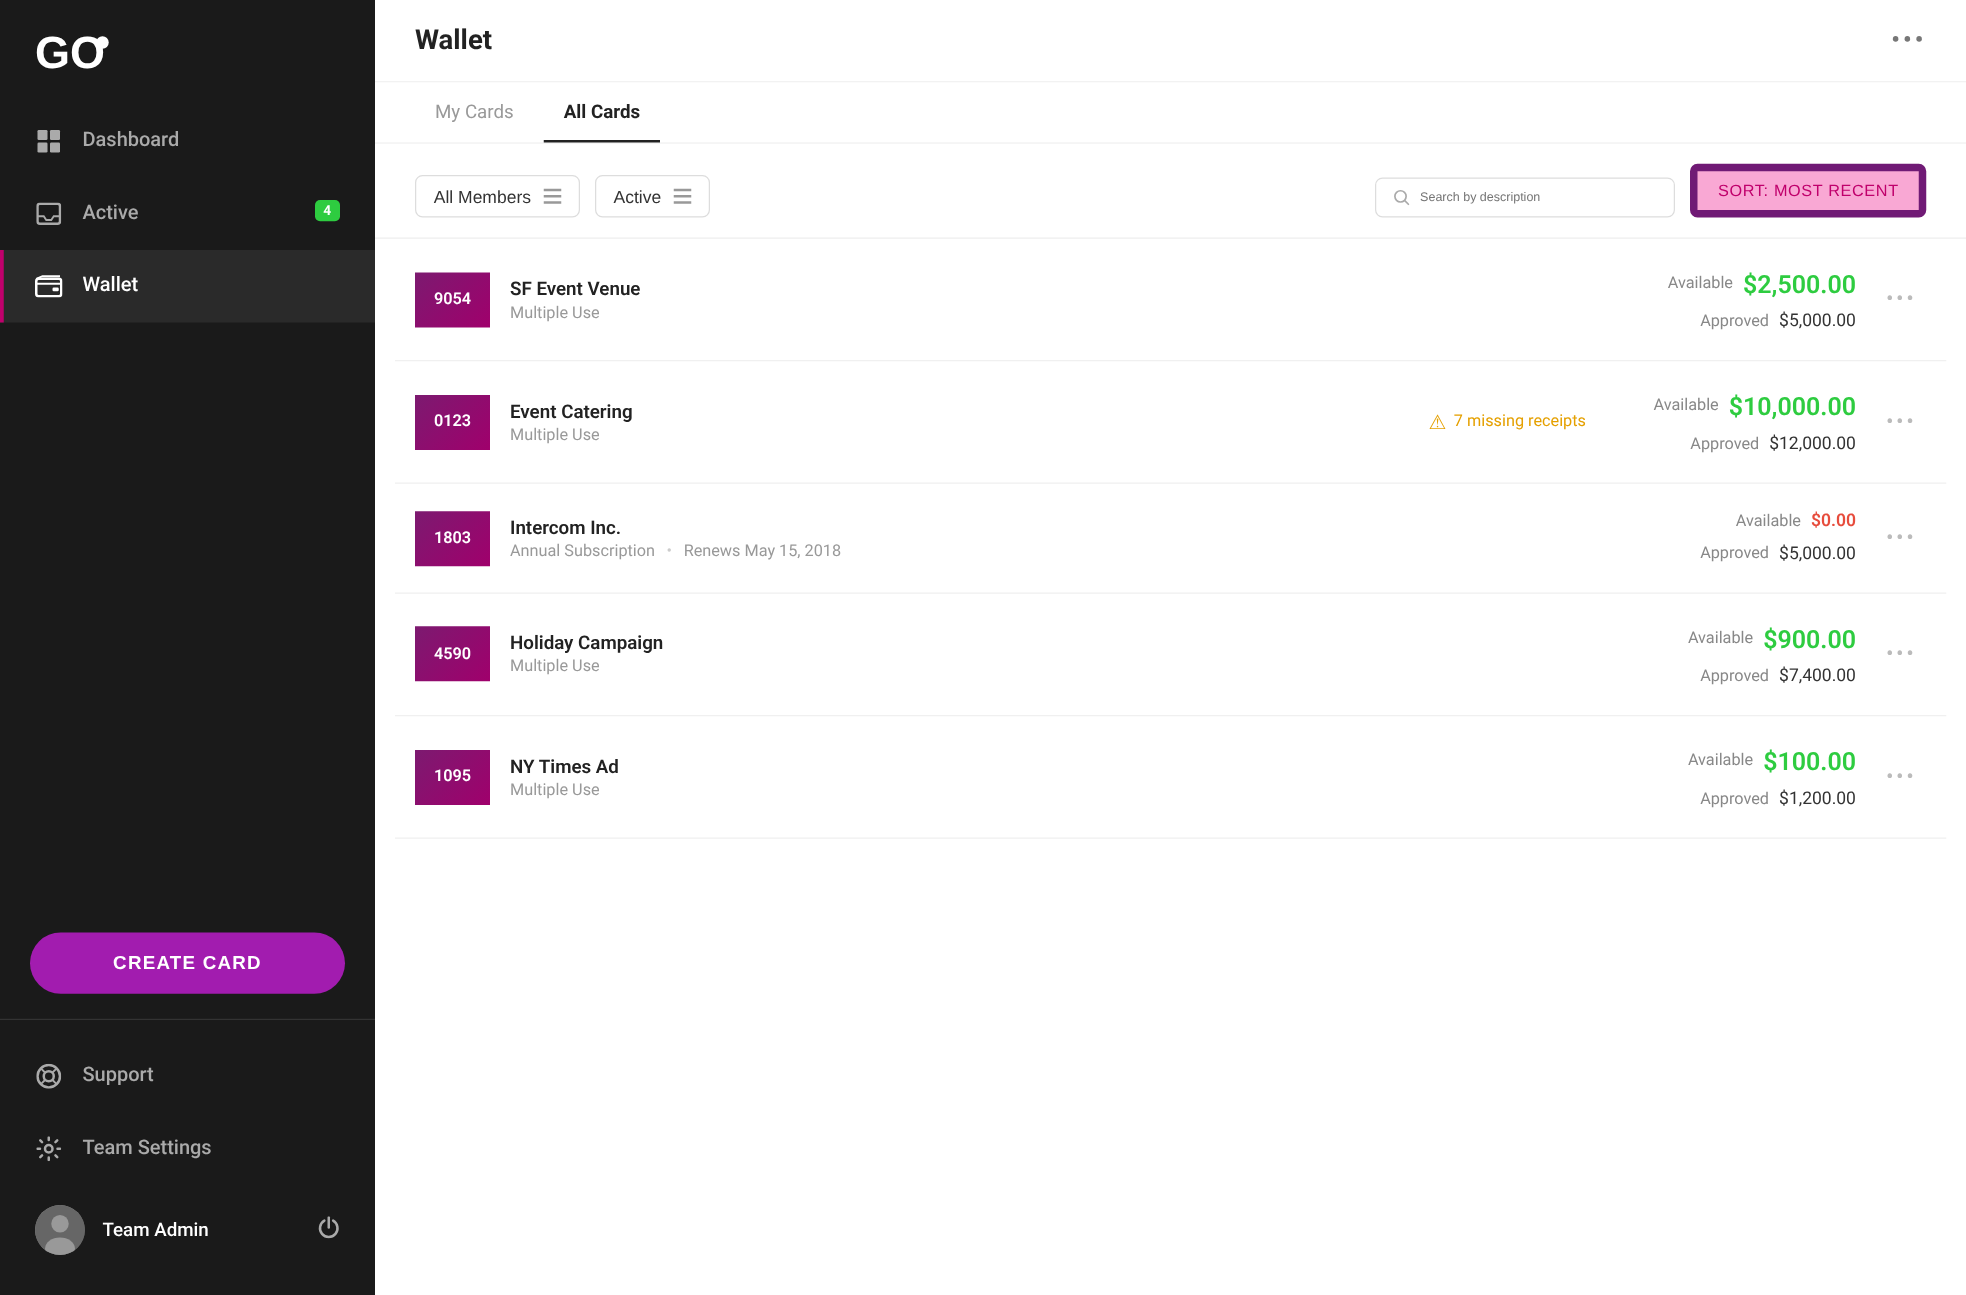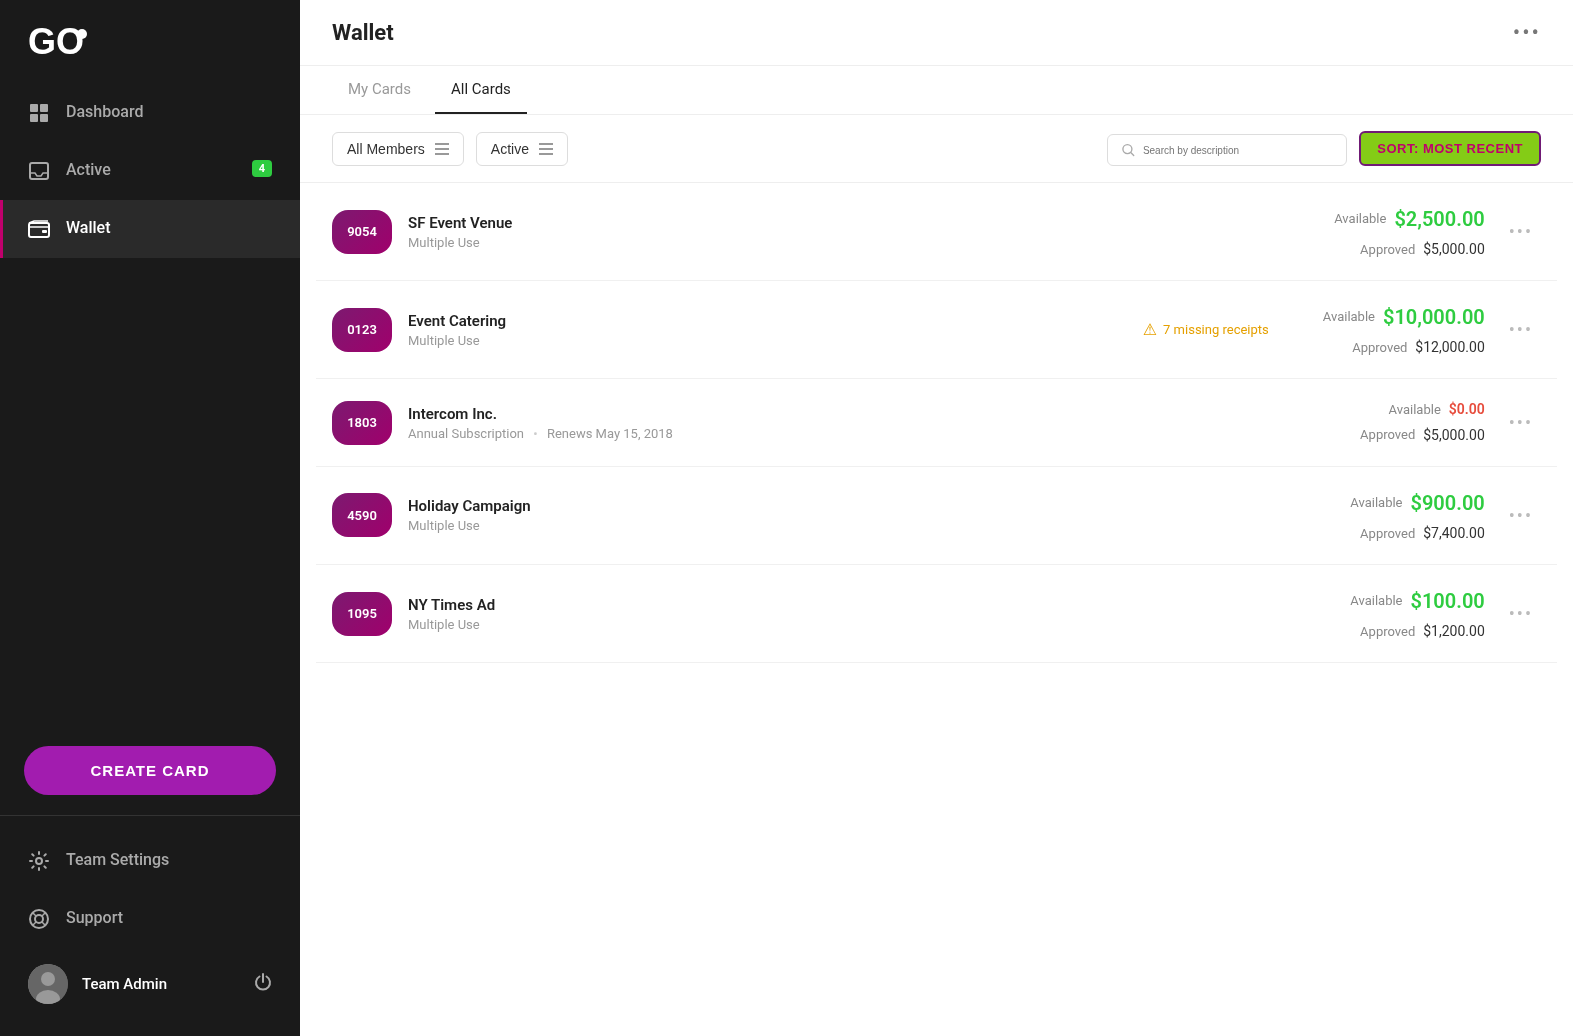--- a/index.html
+++ b/index.html
@@ -143,21 +143,21 @@
       padding: 14px 16px;
       font-size: 15px;
       color: #999;
       cursor: pointer;
       border-bottom: 2px solid transparent;
       margin-right: 8px;
     }
     .tab.active {
       color: #222;
       border-bottom: 2px solid #222;
-      font-weight: 400;
+      font-weight: 700;
     }
 
     
     .filters {
       display: flex;
       align-items: flex-end;
       padding: 16px 32px;
       gap: 12px;
       background: #fff;
       border-bottom: 1px solid #eee;
@@ -200,44 +200,44 @@
       border: none;
       outline: none;
       font-size: 10px;
       color: #333;
       background: transparent;
       width: 100%;
     }
     .search-icon-svg { color: #aaa; }
     .sort-btn {
       padding: 8px 16px;
-      border: 2px solid #701a75;
+      border: 6px solid #701a75;
       border-radius: 6px;
-      background: #84cc16;
+      background: #f9a8d4;
       color: #c0006c;
       font-size: 13px;
-      font-weight: 700;
+      font-weight: 400;
       cursor: pointer;
       letter-spacing: 0.5px;
     }
 
     
     .cards-list { flex: 1; overflow-y: auto; padding: 0 16px; }
     .card-row {
       display: flex;
       align-items: center;
       padding: 18px 16px;
       border-bottom: 1px solid #f0f0f0;
       gap: 16px;
       cursor: pointer;
     }
     .card-number-badge {
       width: 60px;
       height: 44px;
-      border-radius: 16px;
+      border-radius: 0;
       background: linear-gradient(135deg, #7c1a70, #a0006c);
       display: flex;
       align-items: center;
       justify-content: center;
       color: #fff;
       font-size: 13px;
       font-weight: 600;
       flex-shrink: 0;
     }
     .card-info { flex: 1; }
@@ -324,45 +324,45 @@
           <path d="M1 3L6 1h14" stroke="white" stroke-width="1.5"></path>
         </svg>
       </span>
       <span style="color:#fff;">Wallet</span>
     </div>
   </nav>
 
   <button class="create-card-btn">CREATE CARD</button>
 
   <div class="sidebar-bottom">
-
-    <div class="nav-item">
-      <span class="icon">
-        <svg width="20" height="20" viewBox="0 0 20 20" fill="none">
-          <circle cx="10" cy="10" r="3" stroke="#aaa" stroke-width="2"></circle>
-          <path d="M10 1v2M10 17v2M1 10h2M17 10h2M3.22 3.22l1.42 1.42M15.36 15.36l1.42 1.42M3.22 16.78l1.42-1.42M15.36 4.64l1.42-1.42" stroke="#aaa" stroke-width="2" stroke-linecap="round"></path>
-        </svg>
-      </span>
-      <span>Team Settings</span>
-    </div>
 
     <div class="nav-item">
       <span class="icon">
         <svg width="20" height="20" viewBox="0 0 20 20" fill="none">
           <circle cx="10" cy="10" r="9" stroke="#aaa" stroke-width="2"></circle>
           <circle cx="10" cy="10" r="4" stroke="#aaa" stroke-width="2"></circle>
           <line x1="3.5" y1="3.5" x2="7" y2="7" stroke="#aaa" stroke-width="1.5"></line>
           <line x1="13" y1="13" x2="16.5" y2="16.5" stroke="#aaa" stroke-width="1.5"></line>
           <line x1="16.5" y1="3.5" x2="13" y2="7" stroke="#aaa" stroke-width="1.5"></line>
           <line x1="7" y1="13" x2="3.5" y2="16.5" stroke="#aaa" stroke-width="1.5"></line>
         </svg>
       </span>
       <span>Support</span>
     </div>
 
+    <div class="nav-item">
+      <span class="icon">
+        <svg width="20" height="20" viewBox="0 0 20 20" fill="none">
+          <circle cx="10" cy="10" r="3" stroke="#aaa" stroke-width="2"></circle>
+          <path d="M10 1v2M10 17v2M1 10h2M17 10h2M3.22 3.22l1.42 1.42M15.36 15.36l1.42 1.42M3.22 16.78l1.42-1.42M15.36 4.64l1.42-1.42" stroke="#aaa" stroke-width="2" stroke-linecap="round"></path>
+        </svg>
+      </span>
+      <span>Team Settings</span>
+    </div>
+
     <div class="user-info">
       <div class="avatar">
         <div class="avatar-img">
           <svg width="40" height="40" viewBox="0 0 40 40">
             <circle cx="20" cy="20" r="20" fill="#666"></circle>
             <circle cx="20" cy="15" r="7" fill="#999"></circle>
             <ellipse cx="20" cy="35" rx="12" ry="9" fill="#999"></ellipse>
           </svg>
         </div>
       </div>

